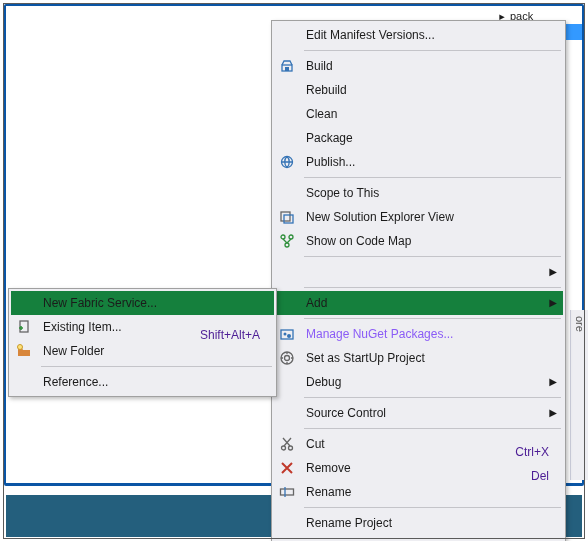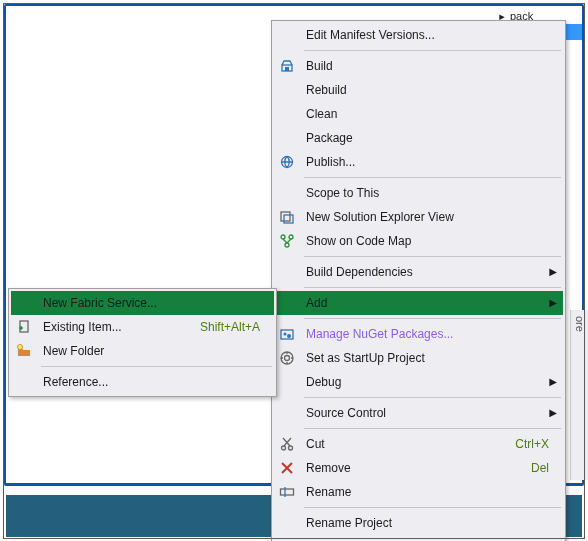--- a/index.html
+++ b/index.html
@@ -71,22 +71,22 @@
   .mi.disabled{color:#8b5cf6;}
   .mi .ico{
     position:absolute;left:4px;top:3px;width:18px;height:18px;
     display:flex;align-items:center;justify-content:center;
   }
   .mi .arrow{
     position:absolute;right:6px;top:0;height:24px;line-height:24px;
     font-size:10px;color:#1b1b1b;
   }
   .mi .shortcut{
-    position:absolute;right:14px;top:0;height:24px;line-height:24px;
-    color:#4d7c0f;
+    position:absolute;right:14px;top:8px;height:24px;line-height:24px;
+    color:#4c1d95;
   }
   .sep{
     height:1px;margin:3px 2px 3px 30px;
     background:#c4c4c9;
   }
   
   svg{width:16px;height:16px;}
   .stroke-blue{stroke:#3573b5;fill:none;stroke-width:1.3;}
   .fill-blue{fill:#3573b5;}
   .stroke-gray{stroke:#666;fill:none;stroke-width:1.3;}
@@ -149,21 +149,21 @@
         </span><span>New Solution Explorer View</span></div>
       <div class="mi"><span class="ico">
           <svg viewBox="0 0 16 16">
             <circle cx="4" cy="4" r="2" class="stroke-green"></circle>
             <circle cx="12" cy="4" r="2" class="stroke-green"></circle>
             <circle cx="8" cy="12" r="2" class="stroke-green"></circle>
             <path d="M4 6 L8 10 M12 6 L8 10" class="stroke-green"></path>
           </svg>
         </span><span>Show on Code Map</span></div>
       <div class="sep"></div>
-      <div class="mi"><span class="ico"></span><span>Build Dependencies</span><span class="arrow">▶</span></div>
+      <div class="mi"><span class="ico"></span><span class="arrow">▶</span></div>
       <div class="sep"></div>
       <div class="mi hover"><span class="ico"></span><span>Add</span><span class="arrow">▶</span></div>
       <div class="sep"></div>
       <div class="mi disabled"><span class="ico">
           <svg viewBox="0 0 16 16">
             <rect x="2" y="4" width="12" height="9" class="stroke-blue"></rect>
             <circle cx="6" cy="8" r="1.5" class="fill-blue"></circle>
             <circle cx="10" cy="10" r="2" class="fill-blue"></circle>
           </svg>
         </span><span>Manage NuGet Packages...</span></div>

